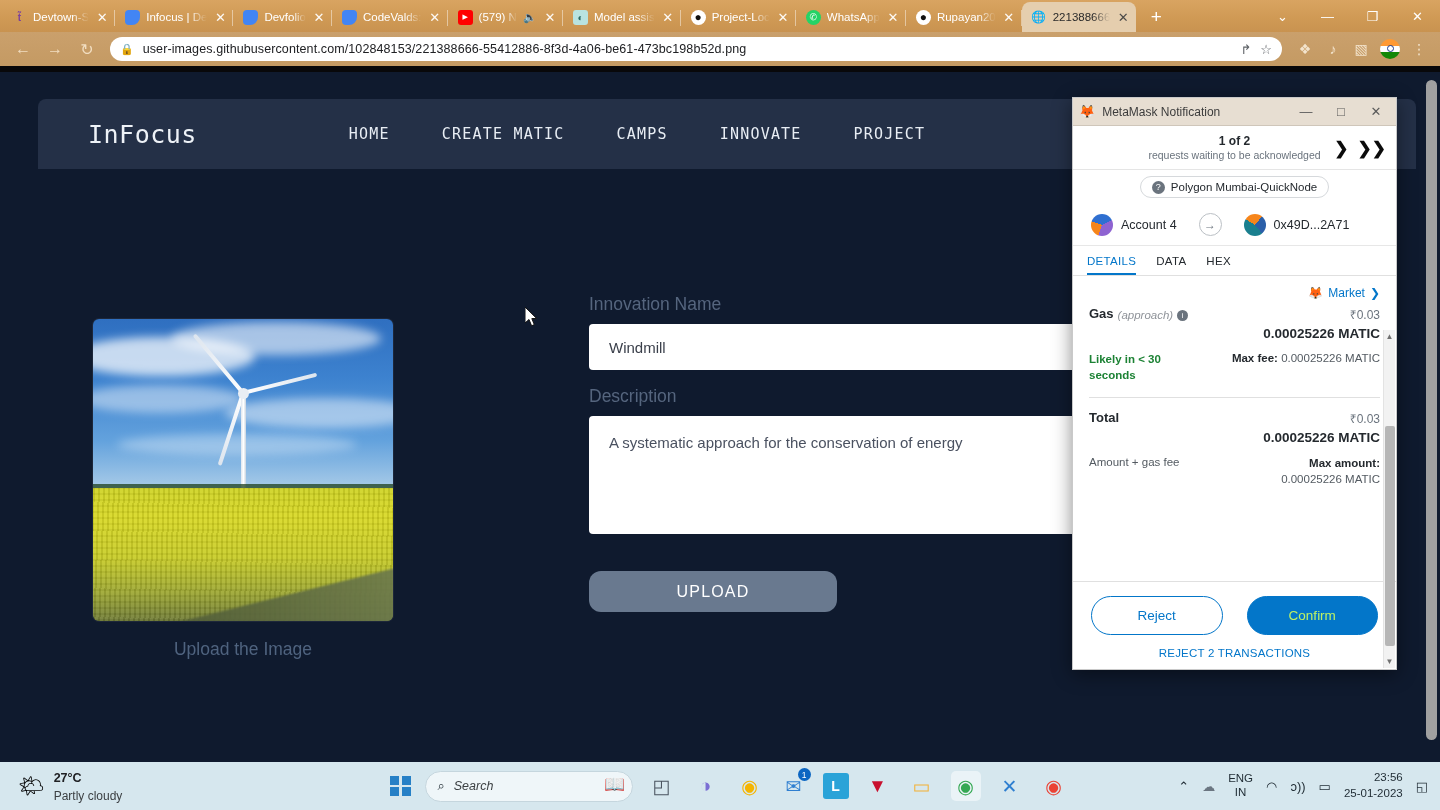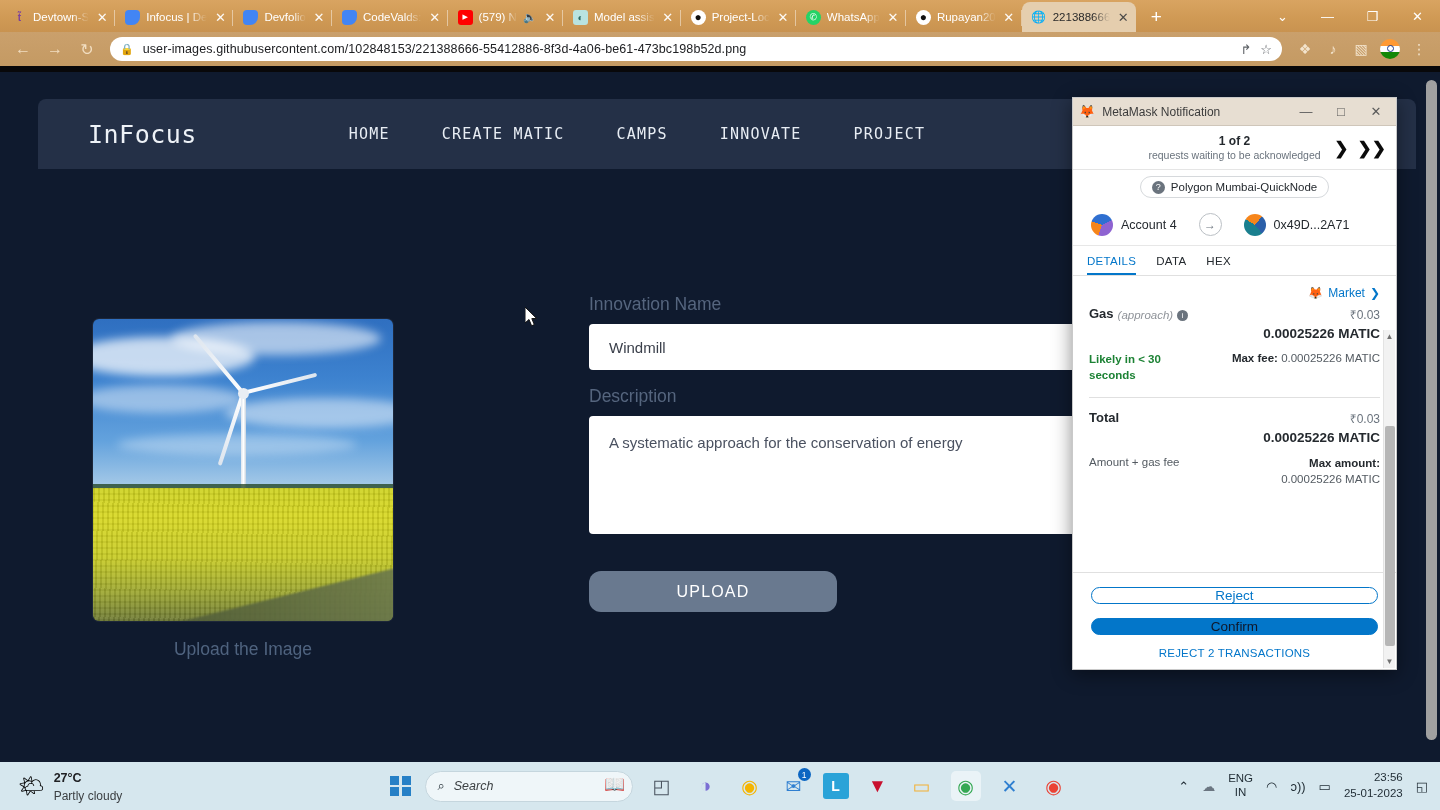--- a/index.html
+++ b/index.html
@@ -161,25 +161,25 @@
   .amt { text-align:right; font-size:13.5px; font-weight:bold; color:#24292e; margin-top:3px;}
   .likely { color:#1c8234; font-size:11.5px; font-weight:bold; line-height:1.35; max-width:92px;}
   .maxfee { font-size:11.5px; color:#535a61; }
   .maxfee b { color:#24292e; }
   .hr { height:1px; background:#e0e0e0; margin:14px 0 12px 0;}
   .sub { font-size:11.5px; color:#535a61; line-height:1.35; max-width:92px;}
   .subr { text-align:right; font-size:11.5px; color:#535a61; line-height:1.4;}
   .subr b { color:#24292e; display:block;}
   .mm-foot { position:absolute; left:0; right:0; bottom:0; border-top:1px solid #e0e0e0;
      padding:14px 18px 10px 18px; background:#fff;}
-  .mm-btns { display:flex; gap:14px;flex-direction:column; }
+  .mm-btns { display:flex; gap:24px; }
   .btn { flex:1 1 0; height:39px; border-radius:20px; font-size:13.5px; cursor:pointer;
      display:flex; align-items:center; justify-content:center; font-family:"Liberation Sans",sans-serif;}
   .btn.rej { border:1px solid #0376c9; background:#fff; color:#0376c9;}
-  .btn.cfm { border:1px solid #0376c9; background:#0376c9; color:#0f172a;}
+  .btn.cfm { border:1px solid #0376c9; background:#0376c9; color:#bef264;}
   .rejall { text-align:center; color:#0376c9; font-size:11.5px; margin-top:12px; cursor:pointer;
      letter-spacing:.2px;}
   .mm-scroll { position:absolute; right:1px; top:232px; width:12px; bottom:1px; background:#f2f2f2;
      border-left:1px solid #e3e3e3;}
   .mm-scroll .up, .mm-scroll .dn { height:13px; display:flex; align-items:center; justify-content:center;
      color:#707070; font-size:8px;}
   .mm-scroll .dn { position:absolute; bottom:0; left:0; right:0;}
   .mm-scroll .bar { position:absolute; top:96px; left:1px; width:10px; height:220px; background:#b6b6b6;
      border-radius:2px;}
 

